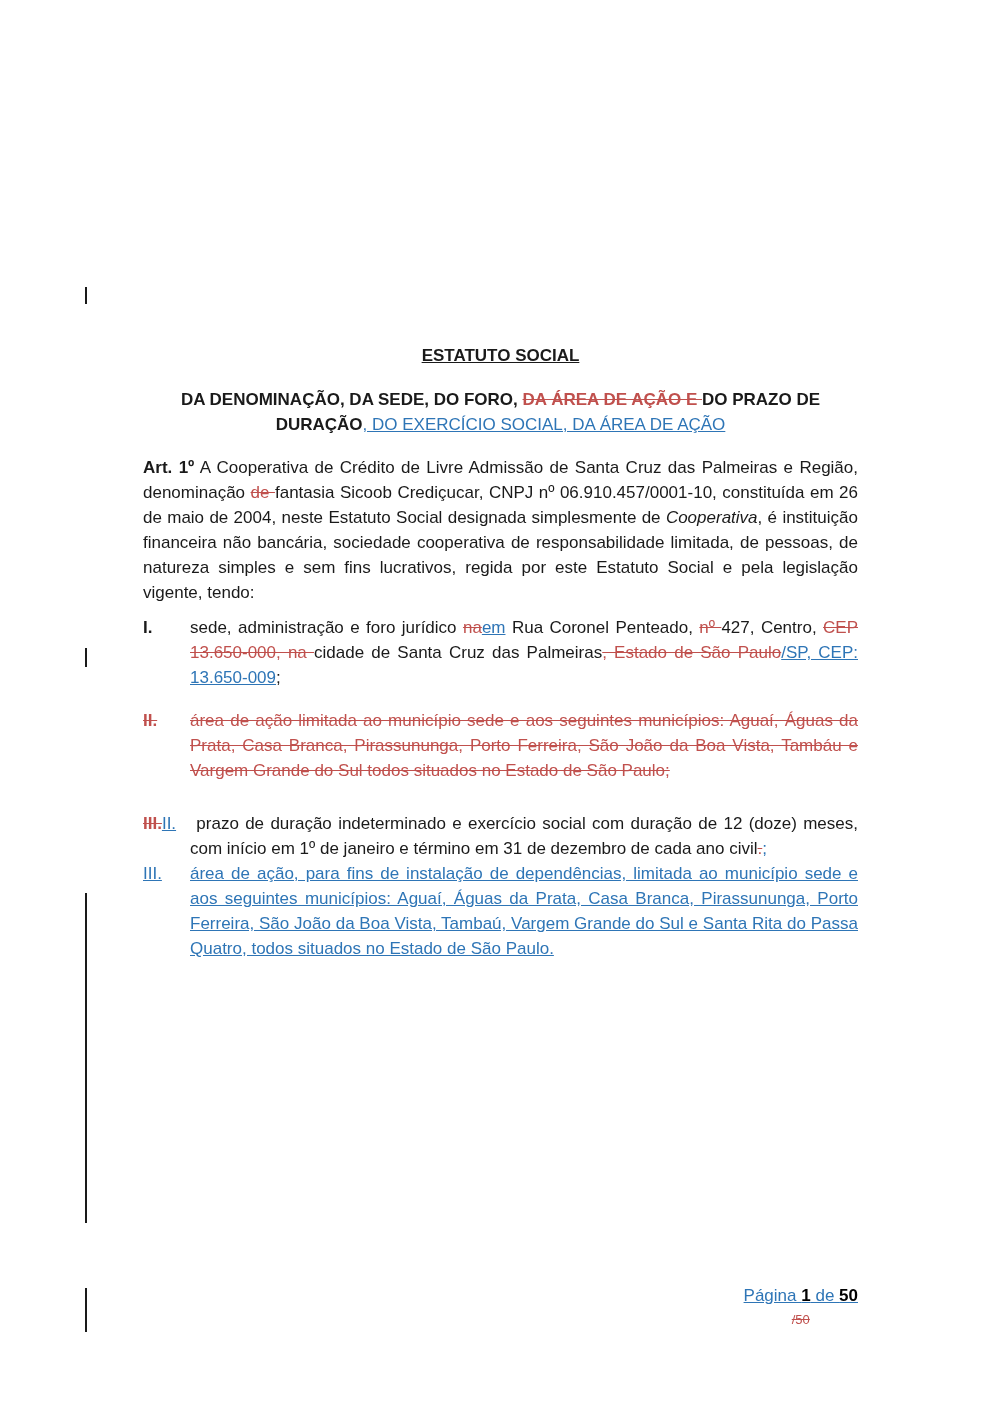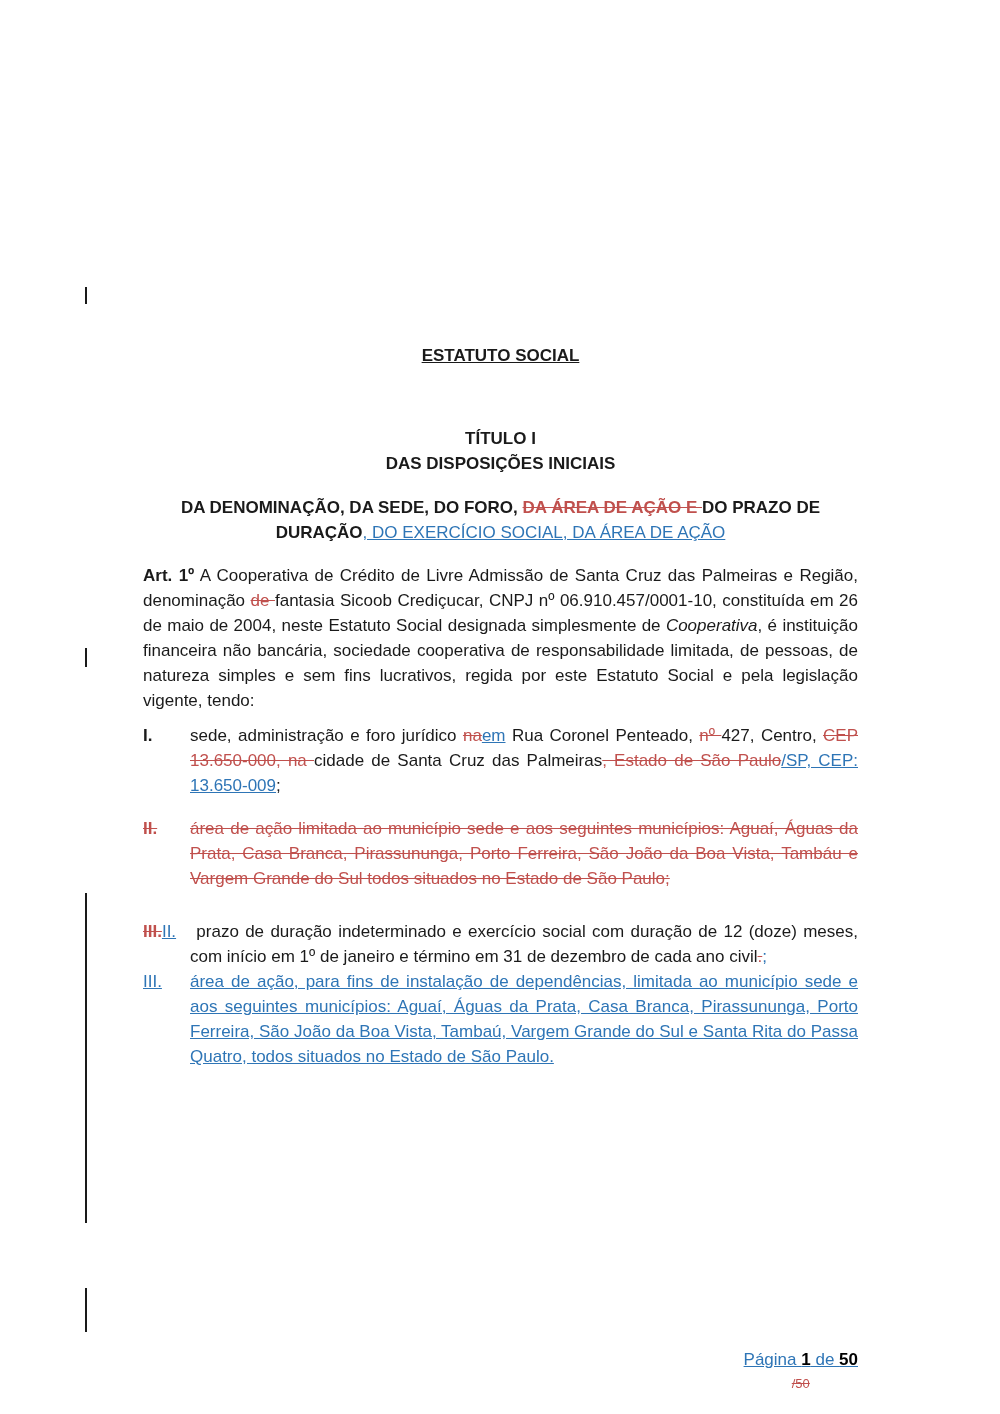--- a/index.html
+++ b/index.html
@@ -69,21 +69,21 @@
     width: 2px;
     background: var(--bar);
   }
   .cb1 { top: 287px; height: 17px; }
   .cb2 { top: 648px; height: 19px; }
   .cb3 { top: 893px; height: 330px; }
   .cb4 { top: 1288px; height: 44px; }
 
   .footer {
     position: absolute;
-    top: 1348px;
+    top: 1284px;
     right: 142px;
     text-align: right;
     font-size: 17px;
     line-height: 23px;
   }
   .footer-line1 {
     text-decoration: underline;
     text-decoration-color: var(--ins);
   }
   .footer-line2 {
@@ -101,24 +101,20 @@
   <div class="changebar cb1"></div>
   <div class="changebar cb2"></div>
   <div class="changebar cb3"></div>
   <div class="changebar cb4"></div>
 
   <div class="content">
 
 
     <div class="center bold subtitle">ESTATUTO SOCIAL</div>
 
-    <div class="center bold titulo">
-      <div>TÍTULO I</div>
-      <div>DAS DISPOSIÇÕES INICIAIS</div>
-    </div>
 
     <div class="center capitulo">
       <div><span class="run s-b">DA DENOMINAÇÃO, DA SEDE, DO FORO, </span><span class="run s-delb">DA ÁREA DE AÇÃO E </span><span class="run s-b">DO PRAZO DE DURAÇÃO</span><span class="run s-insb">, DO EXERCÍCIO SOCIAL, DA ÁREA DE AÇÃO</span></div>
     </div>
 
     <p class="justify art1"><span class="run s-b">Art. 1º</span><span class="run s-n"> A Cooperativa de Crédito de Livre Admissão de Santa Cruz das Palmeiras e Região, denominação </span><span class="run s-del">de </span><span class="run s-n">fantasia Sicoob Crediçucar, CNPJ nº 06.910.457/0001-10, constituída em 26 de maio de 2004, neste Estatuto Social designada simplesmente de </span><span class="run s-i">Cooperativa</span><span class="run s-n">, é instituição financeira não bancária, sociedade cooperativa de responsabilidade limitada, de pessoas, de natureza simples e sem fins lucrativos, regida por este Estatuto Social e pela legislação vigente, tendo:</span></p>
 
     <div class="list-item li1">
       <span class="marker"><span class="run s-b">I.</span></span><span><span class="run s-n">sede, administração e foro jurídico </span><span class="run s-del">na</span><span class="run s-ins">em</span><span class="run s-n"> Rua Coronel Penteado, </span><span class="run s-del">nº </span><span class="run s-n">427, Centro, </span><span class="run s-del">CEP 13.650-000, na </span><span class="run s-n">cidade de Santa Cruz das Palmeiras</span><span class="run s-del">, Estado de São Paulo</span><span class="run s-ins">/SP, CEP: 13.650-009</span><span class="run s-n">;</span></span>
     </div>

